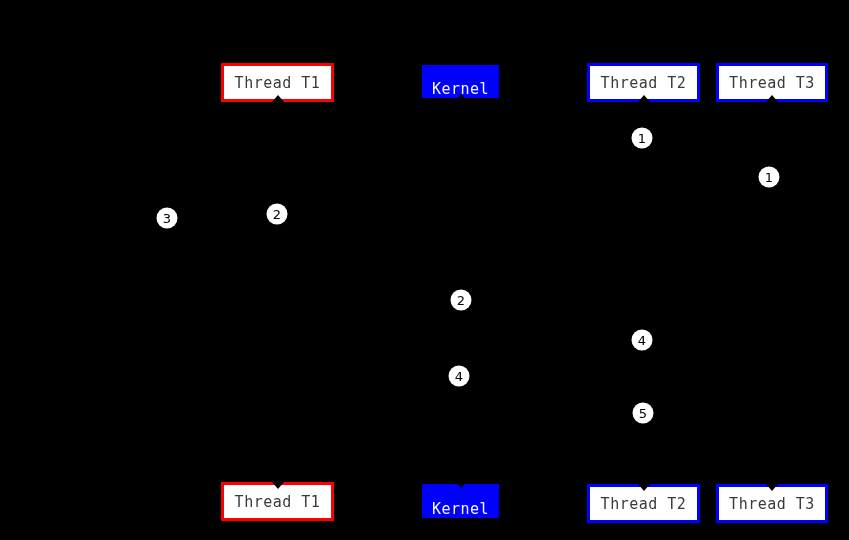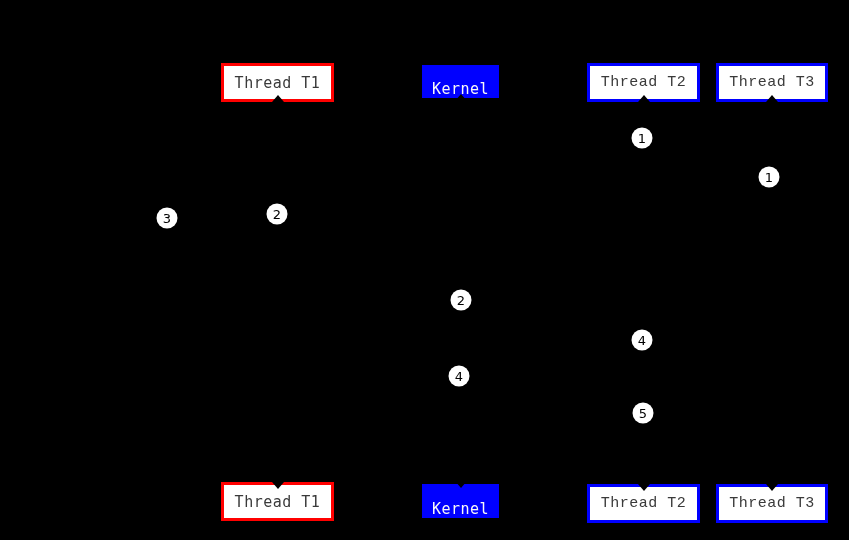--- a/index.html
+++ b/index.html
@@ -29,21 +29,20 @@
   }
   .red-outline{
     background:var(--box-fill);
     border:3px solid var(--red);
     color:var(--label-text);
   }
   .blue-outline{
     background:var(--box-fill);
     border:3px solid var(--blue);
     color:var(--label-text);
-    font-family:Liberation Mono, monospace;
   }
   .blue-solid{
     background:var(--blue);
     color:var(--kernel-label-text);
     align-items:flex-end;
   }
   .notch{
     position:absolute;left:50%;width:0;height:0;
     border-left:6px solid transparent;
     border-right:6px solid transparent;

